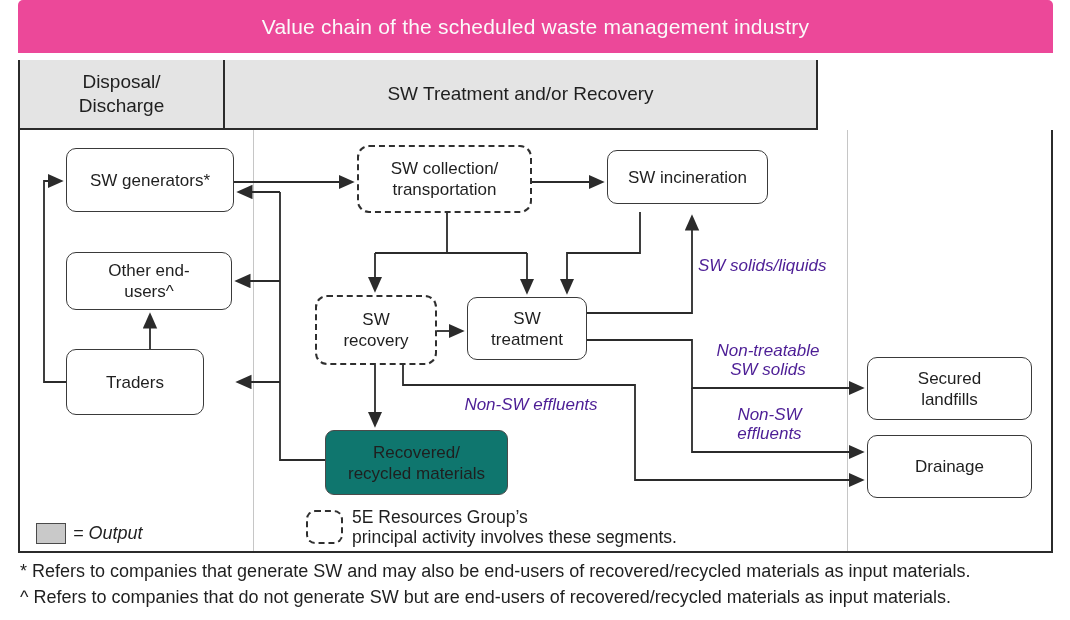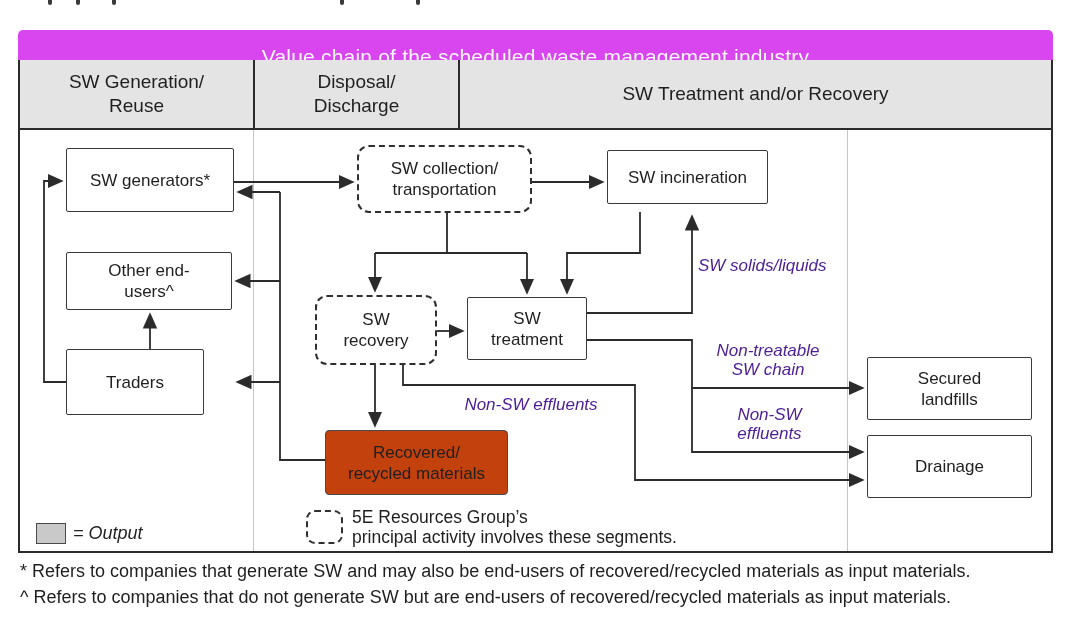--- a/index.html
+++ b/index.html
@@ -3,38 +3,38 @@
 <meta charset="utf-8">
 <style>
   * { margin:0; padding:0; box-sizing:border-box; }
   html,body { background:#ffffff; }
   body { font-family:"Liberation Sans", sans-serif; color:#1f1f1f; }
   #canvas { position:relative; width:1070px; height:620px; background:#ffffff; overflow:hidden; }
 
   .abs { position:absolute; }
 
   
-  .title-bar { left:18px; top:30px; width:1035px; height:53px; background:#d946ef;
+  .title-bar { left:18px; top:0; width:1035px; height:53px; background:#ec4899;
     border-radius:5px 5px 0 0; display:flex; align-items:center; justify-content:center;
     color:#fafafa; font-size:21px; letter-spacing:.2px; }
   .header-row { left:18px; top:60px; width:1035px; height:70px; display:flex; }
   .header-cell { background:#e4e4e4; border-bottom:2px solid #2b2b2b; border-left:2px solid #2b2b2b;
     display:flex; align-items:center; justify-content:center; text-align:center;
     font-size:19px; line-height:24px; white-space:pre-line; }
   .header-cell:last-child { border-right:2px solid #2b2b2b; }
   .body-frame { left:18px; top:130px; width:1035px; height:423px; background:transparent;
     border-left:2px solid #2b2b2b; border-right:2px solid #2b2b2b; border-bottom:2px solid #2b2b2b; }
   .col-divider { top:130px; width:1px; height:421px; background:#c6c6c6; }
 
   
   .node { display:flex; align-items:center; justify-content:center; text-align:center;
-    background:#ffffff; border:1.5px solid #3a3a3a; border-radius:2px;
+    background:#ffffff; border:1.5px solid #3a3a3a; border-radius:10px;
     font-size:17px; line-height:21px; white-space:pre-line; }
   .node.dashed { border:2.5px dashed #2f2f2f; border-radius:12px; }
-  .node.output { border-radius:4px; background:#c2410c; border:1.5px solid #4a4a4a; }
+  .node.output { border-radius:9px; background:#0f766e; border:1.5px solid #4a4a4a; }
 
   
   .flow-label { font-style:italic; font-size:17px; line-height:19px; text-align:center; white-space:pre-line; color:#4c1d95; }
   .legend-def { font-style:italic; font-size:19px; }
   .legend-row { display:flex; align-items:center; gap:7px; }
   .legend-swatch { width:30px; height:21px; background:#c9c9c9; border:1.5px solid #4a4a4a; }
   .legend-output { font-style:italic; font-size:18px; }
   .legend-dashed-row { display:flex; align-items:flex-start; gap:9px; }
   .legend-dashed-icon { width:37px; height:34px; border:2.5px dashed #2f2f2f; border-radius:9px; margin-top:3px; }
   .legend-note { font-size:17.5px; line-height:20px; white-space:pre-line; }
@@ -51,22 +51,20 @@
 <div id="canvas">
 
   <div class="abs mark" style="left:48px"></div>
   <div class="abs mark" style="left:76px"></div>
   <div class="abs mark" style="left:112px"></div>
   <div class="abs mark" style="left:340px"></div>
   <div class="abs mark" style="left:416px"></div>
 
   <div class="abs title-bar">Value chain of the scheduled waste management industry</div>
   <div class="abs header-row">
-    <div class="header-cell" style="width:235px">SW Generation/
-Reuse</div>
     <div class="header-cell" style="width:205px">Disposal/
 Discharge</div>
     <div class="header-cell" style="width:595px">SW Treatment and/or Recovery</div>
   </div>
   <div class="abs body-frame"></div>
   <div class="abs col-divider" style="left:253px"></div>
   <div class="abs col-divider" style="left:847px"></div>
 
   <svg class="wires" width="1070" height="620" viewBox="0 0 1070 620">
     <defs>
@@ -121,21 +119,21 @@
   <div class="abs node" style="left:467px;top:297px;width:120px;height:63px">SW
 treatment</div>
   <div class="abs node output" style="left:325px;top:430px;width:183px;height:65px">Recovered/
 recycled materials</div>
   <div class="abs node" style="left:867px;top:357px;width:165px;height:63px">Secured
 landfills</div>
   <div class="abs node" style="left:867px;top:435px;width:165px;height:63px">Drainage</div>
 
   <div class="abs flow-label" style="left:698px;top:256px;width:150px;text-align:left">SW solids/liquids</div>
   <div class="abs flow-label" style="left:700px;top:341px;width:136px">Non-treatable
-SW chain</div>
+SW solids</div>
   <div class="abs flow-label" style="left:452px;top:395px;width:158px">Non-SW effluents</div>
   <div class="abs flow-label" style="left:722px;top:405px;width:95px">Non-SW
 effluents</div>
 
   <div class="abs legend-row" style="left:36px;top:523px">
     <span class="legend-swatch"></span>
     <span class="legend-output">= Output</span>
   </div>
   <div class="abs legend-dashed-row" style="left:306px;top:507px">
     <span class="legend-dashed-icon"></span>

